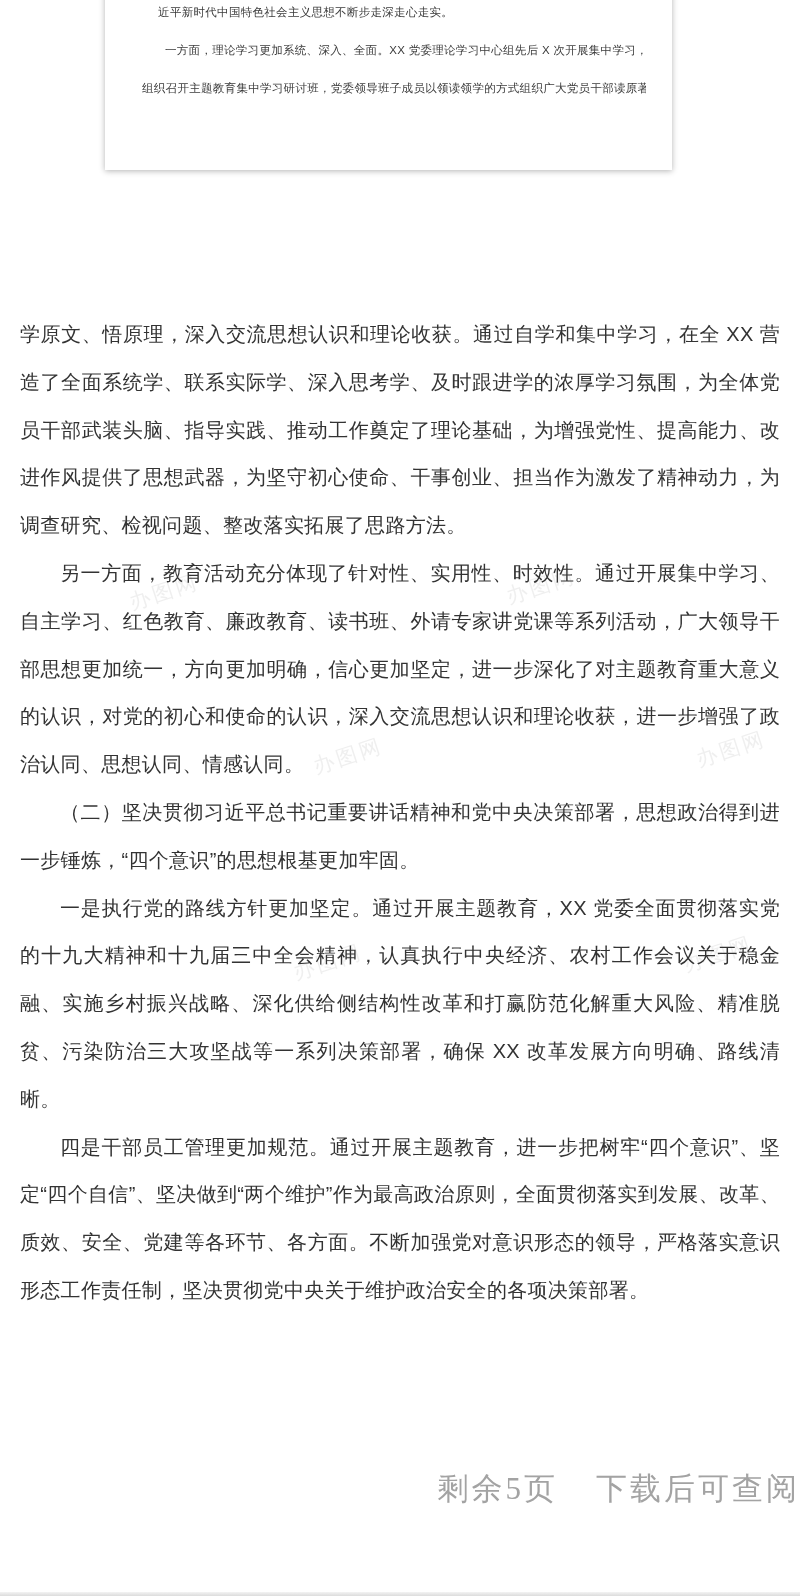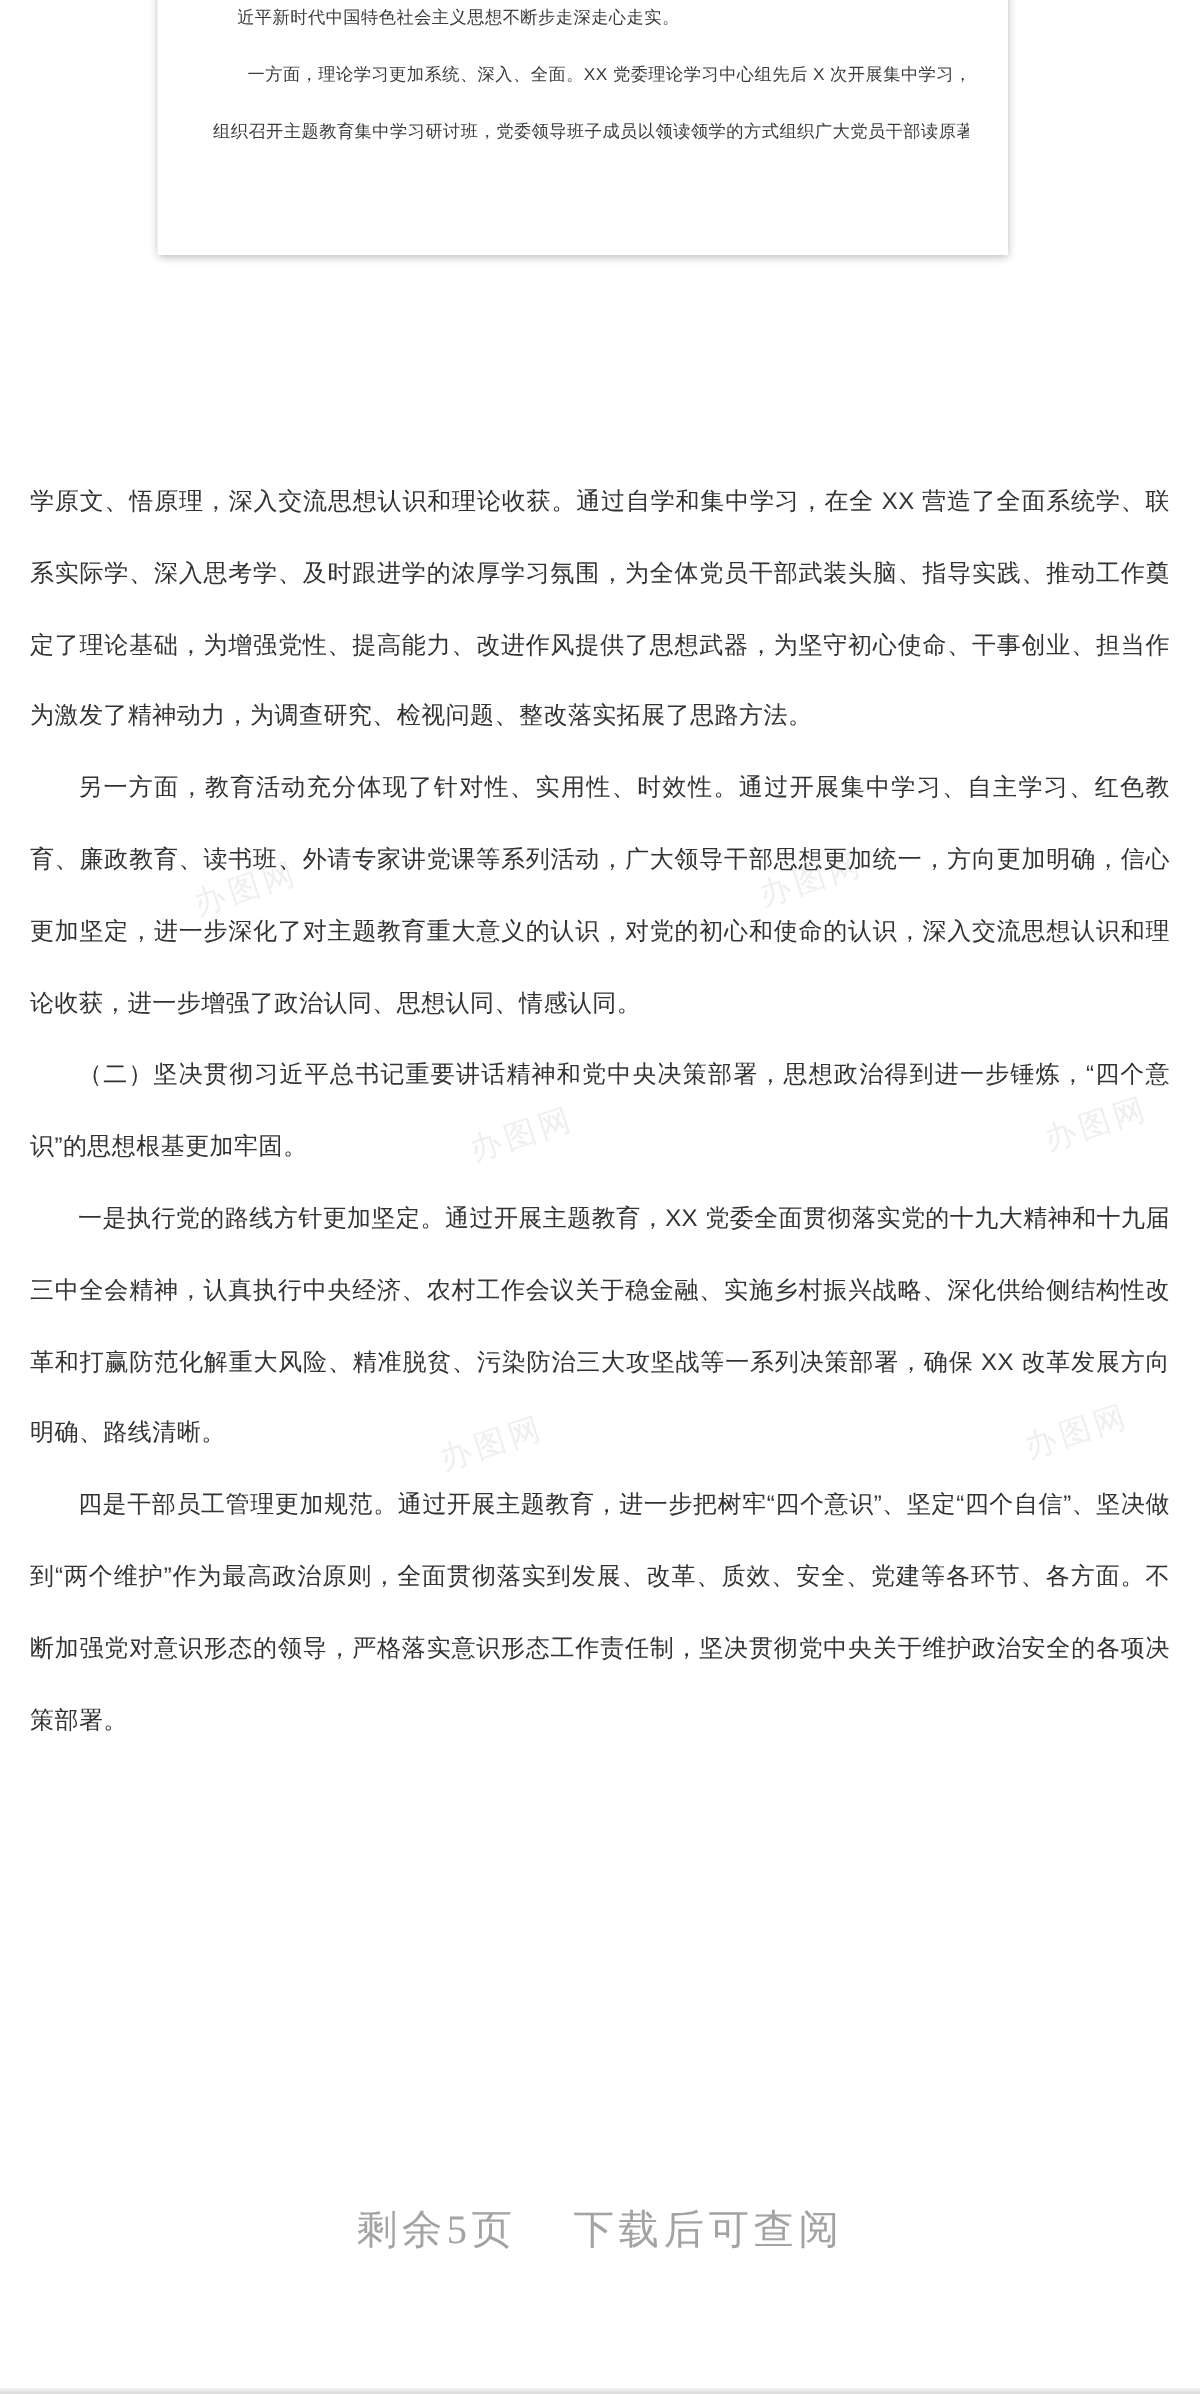--- a/index.html
+++ b/index.html
@@ -42,21 +42,21 @@
   .preview-card p.l3 { text-indent: 0; }
 
   
   .doc-body {
     position: absolute;
     left: 0;
     top: 311px;
     width: 800px;
     box-sizing: border-box;
     padding: 0 20px;
-    font-size: 16px;
+    font-size: 20px;
     line-height: 47.8px;
     letter-spacing: 0.3px;
     text-align: justify;
     color: #333333;
   }
   .doc-body p {
     margin: 0;
     text-indent: 2em;
   }
   .doc-body p.flush { text-indent: 0; }
@@ -71,23 +71,23 @@
     pointer-events: none;
     user-select: none;
   }
 
   
   .footer-banner {
     position: absolute;
     left: 0;
     top: 1468px;
     width: 800px;
-    text-align: center;
+    text-align: right;
     font-family: "Liberation Serif", "DejaVu Serif", serif;
-    font-size: 27px;
+    font-size: 31px;
     letter-spacing: 3px;
     color: #a3a3a3;
   }
   .footer-banner .gap { display: inline-block; width: 38px; }
 
   
   .next-page-edge {
     position: absolute;
     left: 0;
     bottom: 0;

